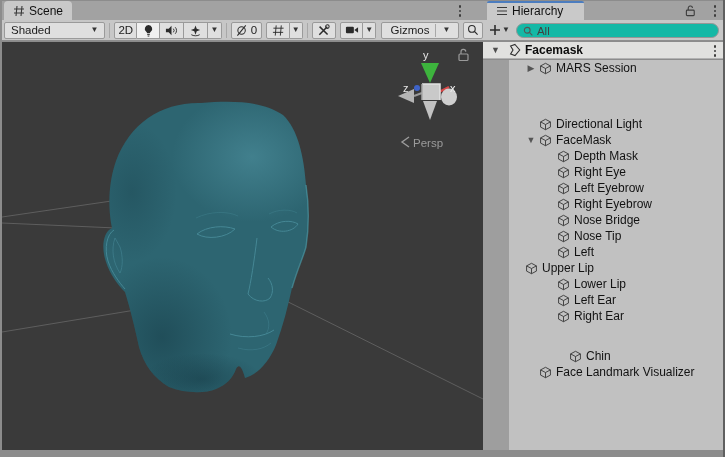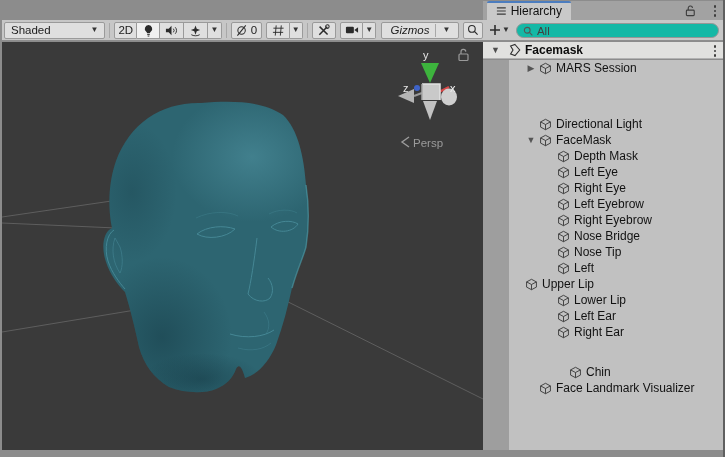--- a/index.html
+++ b/index.html
@@ -45,20 +45,33 @@
 
   svg { display:block; }
   text { font-family:"Liberation Sans", sans-serif; }
 </style>
 </head>
 <body>
 
 <div id="app">
 
   <div class="panel" id="scene-panel">
+    <div class="tabbar">
+      <div class="tab" style="left:2px;">
+        <svg width="12" height="12" viewBox="0 0 12 12">
+          <path d="M4 1 3 11 M9 1 8 11 M1 4h10 M1 8h10" stroke="#3a3a3a" stroke-width="1.1" fill="none"></path>
+        </svg>
+        <span>Scene</span>
+      </div>
+      <span class="dots" style="position:absolute;right:22px;top:4px;">
+          <i></i>
+          <i></i>
+          <i></i>
+        </span>
+    </div>
 
     <div class="toolbar">
       <div class="tbtn" style="width:113px;margin-left:2px;justify-content:space-between;padding:0 6px;border-radius:2px;">
         <span>Shaded</span>
         <span class="caret">▼</span>
       </div>
       <div class="sep"></div>
       <div class="tbtn" style="width:26px;border-radius:2px 0 0 2px;">
         <span>2D</span>
       </div>
@@ -108,21 +121,21 @@
       </div>
       <div class="tbtn" style="width:26px;margin-left:4px;border-radius:2px 0 0 2px;">
         <svg width="14" height="12" viewBox="0 0 15 12">
           <rect x="1" y="2.5" width="8.5" height="7" rx="1.2" fill="#2b2b2b"></rect>
           <polygon points="10,6 14,3 14,9" fill="#2b2b2b"></polygon>
         </svg>
       </div>
       <div class="tbtn" style="width:15px;border-left:none;border-radius:0 2px 2px 0;">
         <span class="caret">▼</span>
       </div>
-      <div class="tbtn" style="margin-left:5px;padding:0 8px;gap:6px;border-radius:2px;font-style:italic;">
+      <div class="tbtn" style="margin-left:5px;padding:0 8px;gap:6px;border-radius:2px;">
         <span>Gizmos</span>
         <span style="width:1px;height:13px;background:#a8a8a8;"></span>
         <span class="caret">▼</span>
       </div>
       <div class="tbtn" style="width:22px;margin-left:4px;border-radius:2px;">
         <svg width="12" height="12" viewBox="0 0 13 13">
           <circle cx="5.3" cy="5.3" r="3.6" stroke="#2b2b2b" stroke-width="1.2" fill="none"></circle>
           <path d="M8 8 11.5 11.5" stroke="#2b2b2b" stroke-width="1.3"></path>
         </svg>
       </div>
@@ -205,21 +218,21 @@
         <g fill="none" stroke="#9a9a9a" stroke-width="1.2">
           <rect x="457" y="12" width="9" height="6.5" rx="1"></rect>
           <path d="M459,12 V10 a2.4,2.4 0 0 1 4.8,-0.4"></path>
         </g>
       </svg>
     </div>
   </div>
 
   <div class="panel" id="hier-panel">
     <div class="tabbar" style="left:0;">
-      <div class="tab" style="left:4px;width:84px;">
+      <div class="tab" style="left:4px;width:97px;">
         <span class="tab-focus"></span>
         <svg width="12" height="12" viewBox="0 0 12 12">
           <path d="M1 2.5h10 M1 6h10 M1 9.5h10" stroke="#3a3a3a" stroke-width="1.2" fill="none"></path>
         </svg>
         <span>Hierarchy</span>
       </div>
       <svg style="position:absolute;right:26px;top:4px;" width="12" height="12" viewBox="0 0 13 13" fill="none" stroke="#3c3c3c" stroke-width="1.2">
         <rect x="1.5" y="5.5" width="8.5" height="6" rx="1"></rect>
         <path d="M3.5,5.5 V3.6 a2.3,2.3 0 0 1 4.6,-0.4"></path>
       </svg>
@@ -293,28 +306,20 @@
         <path d="M1.7 4.2 L7 7 L12.3 4.2 M7 7 V12.6" fill="none" stroke="#3a3a3a" stroke-width="1"></path>
       </svg>
       <span class="lbl">Depth Mask</span>
     </div>
           <div class="trow" style="padding-left: 58px;">
       <span class="arrow"></span>
       <svg class="cube" width="13" height="13" viewBox="0 0 14 14">
         <path d="M7 1.4 L12.3 4.2 V9.8 L7 12.6 L1.7 9.8 V4.2 Z" fill="none" stroke="#3a3a3a" stroke-width="1"></path>
         <path d="M1.7 4.2 L7 7 L12.3 4.2 M7 7 V12.6" fill="none" stroke="#3a3a3a" stroke-width="1"></path>
       </svg>
-      <span class="lbl">Left Eye</span>
-    </div>
-          <div class="trow" style="padding-left: 58px;">
-      <span class="arrow"></span>
-      <svg class="cube" width="13" height="13" viewBox="0 0 14 14">
-        <path d="M7 1.4 L12.3 4.2 V9.8 L7 12.6 L1.7 9.8 V4.2 Z" fill="none" stroke="#3a3a3a" stroke-width="1"></path>
-        <path d="M1.7 4.2 L7 7 L12.3 4.2 M7 7 V12.6" fill="none" stroke="#3a3a3a" stroke-width="1"></path>
-      </svg>
       <span class="lbl">Right Eye</span>
     </div>
           <div class="trow" style="padding-left: 58px; text-align: right;">
       <span class="arrow"></span>
       <svg class="cube" width="13" height="13" viewBox="0 0 14 14">
         <path d="M7 1.4 L12.3 4.2 V9.8 L7 12.6 L1.7 9.8 V4.2 Z" fill="none" stroke="#3a3a3a" stroke-width="1"></path>
         <path d="M1.7 4.2 L7 7 L12.3 4.2 M7 7 V12.6" fill="none" stroke="#3a3a3a" stroke-width="1"></path>
       </svg>
       <span class="lbl">Left Eyebrow</span>
     </div>

